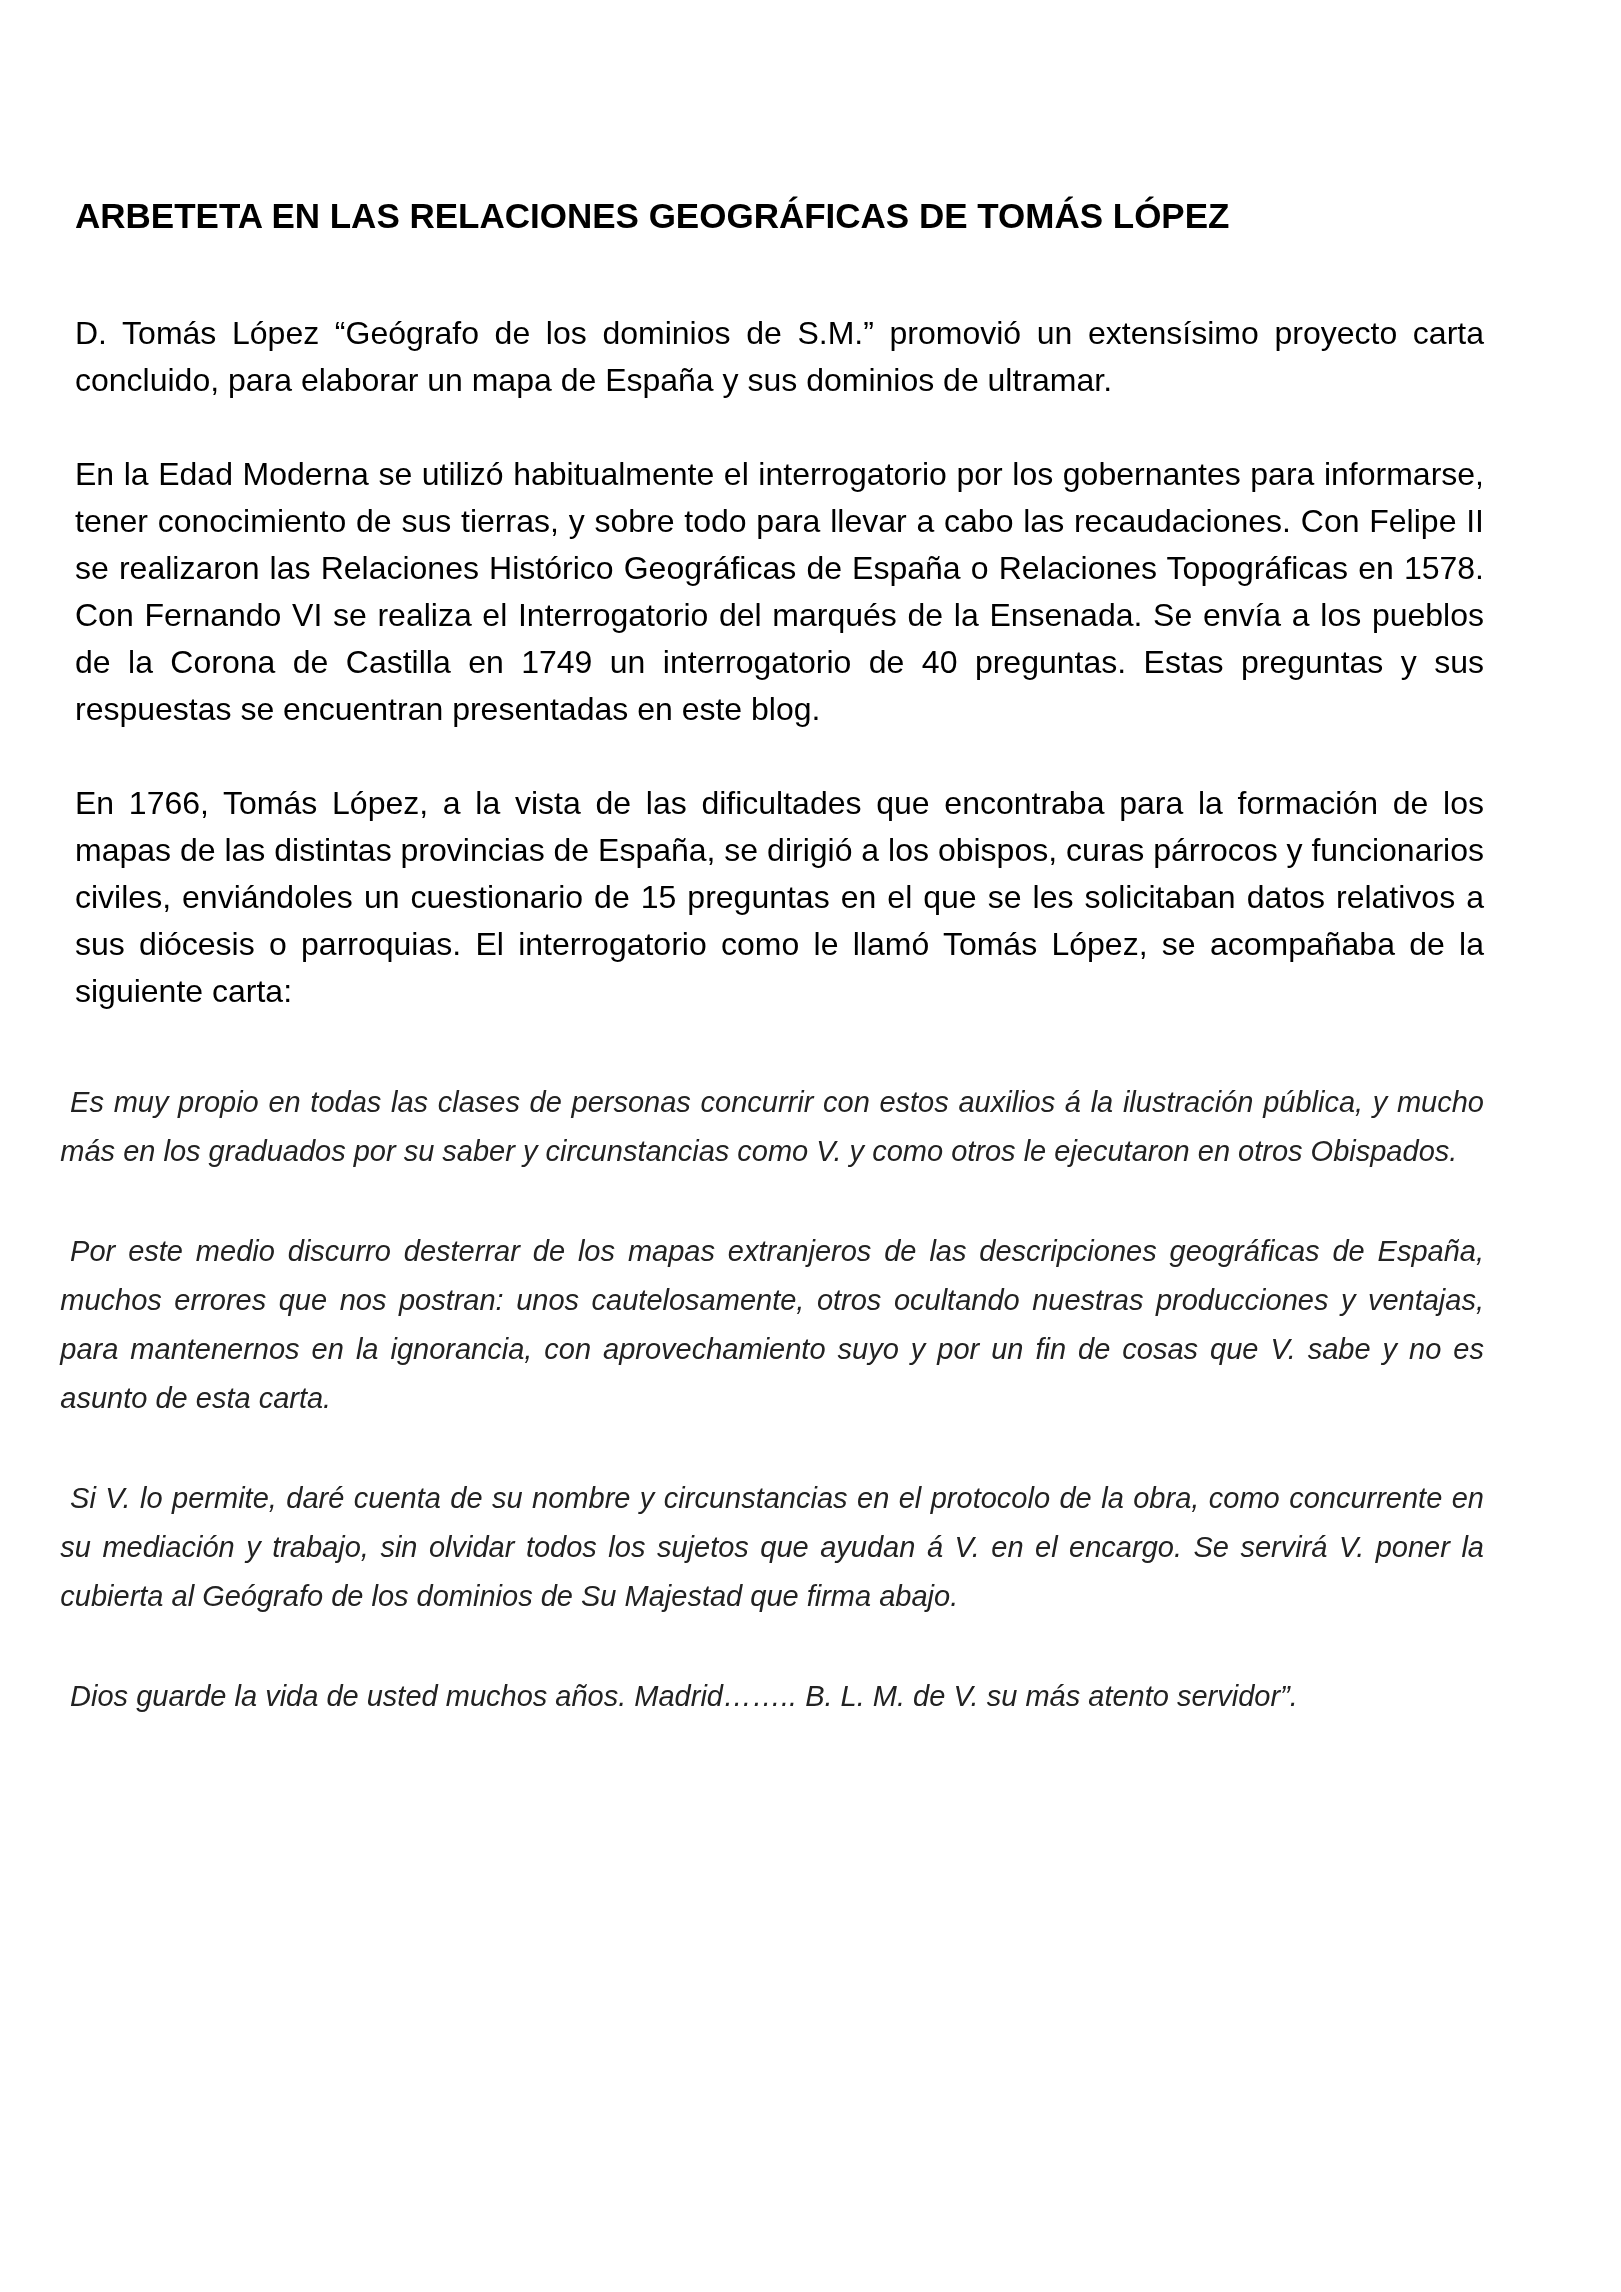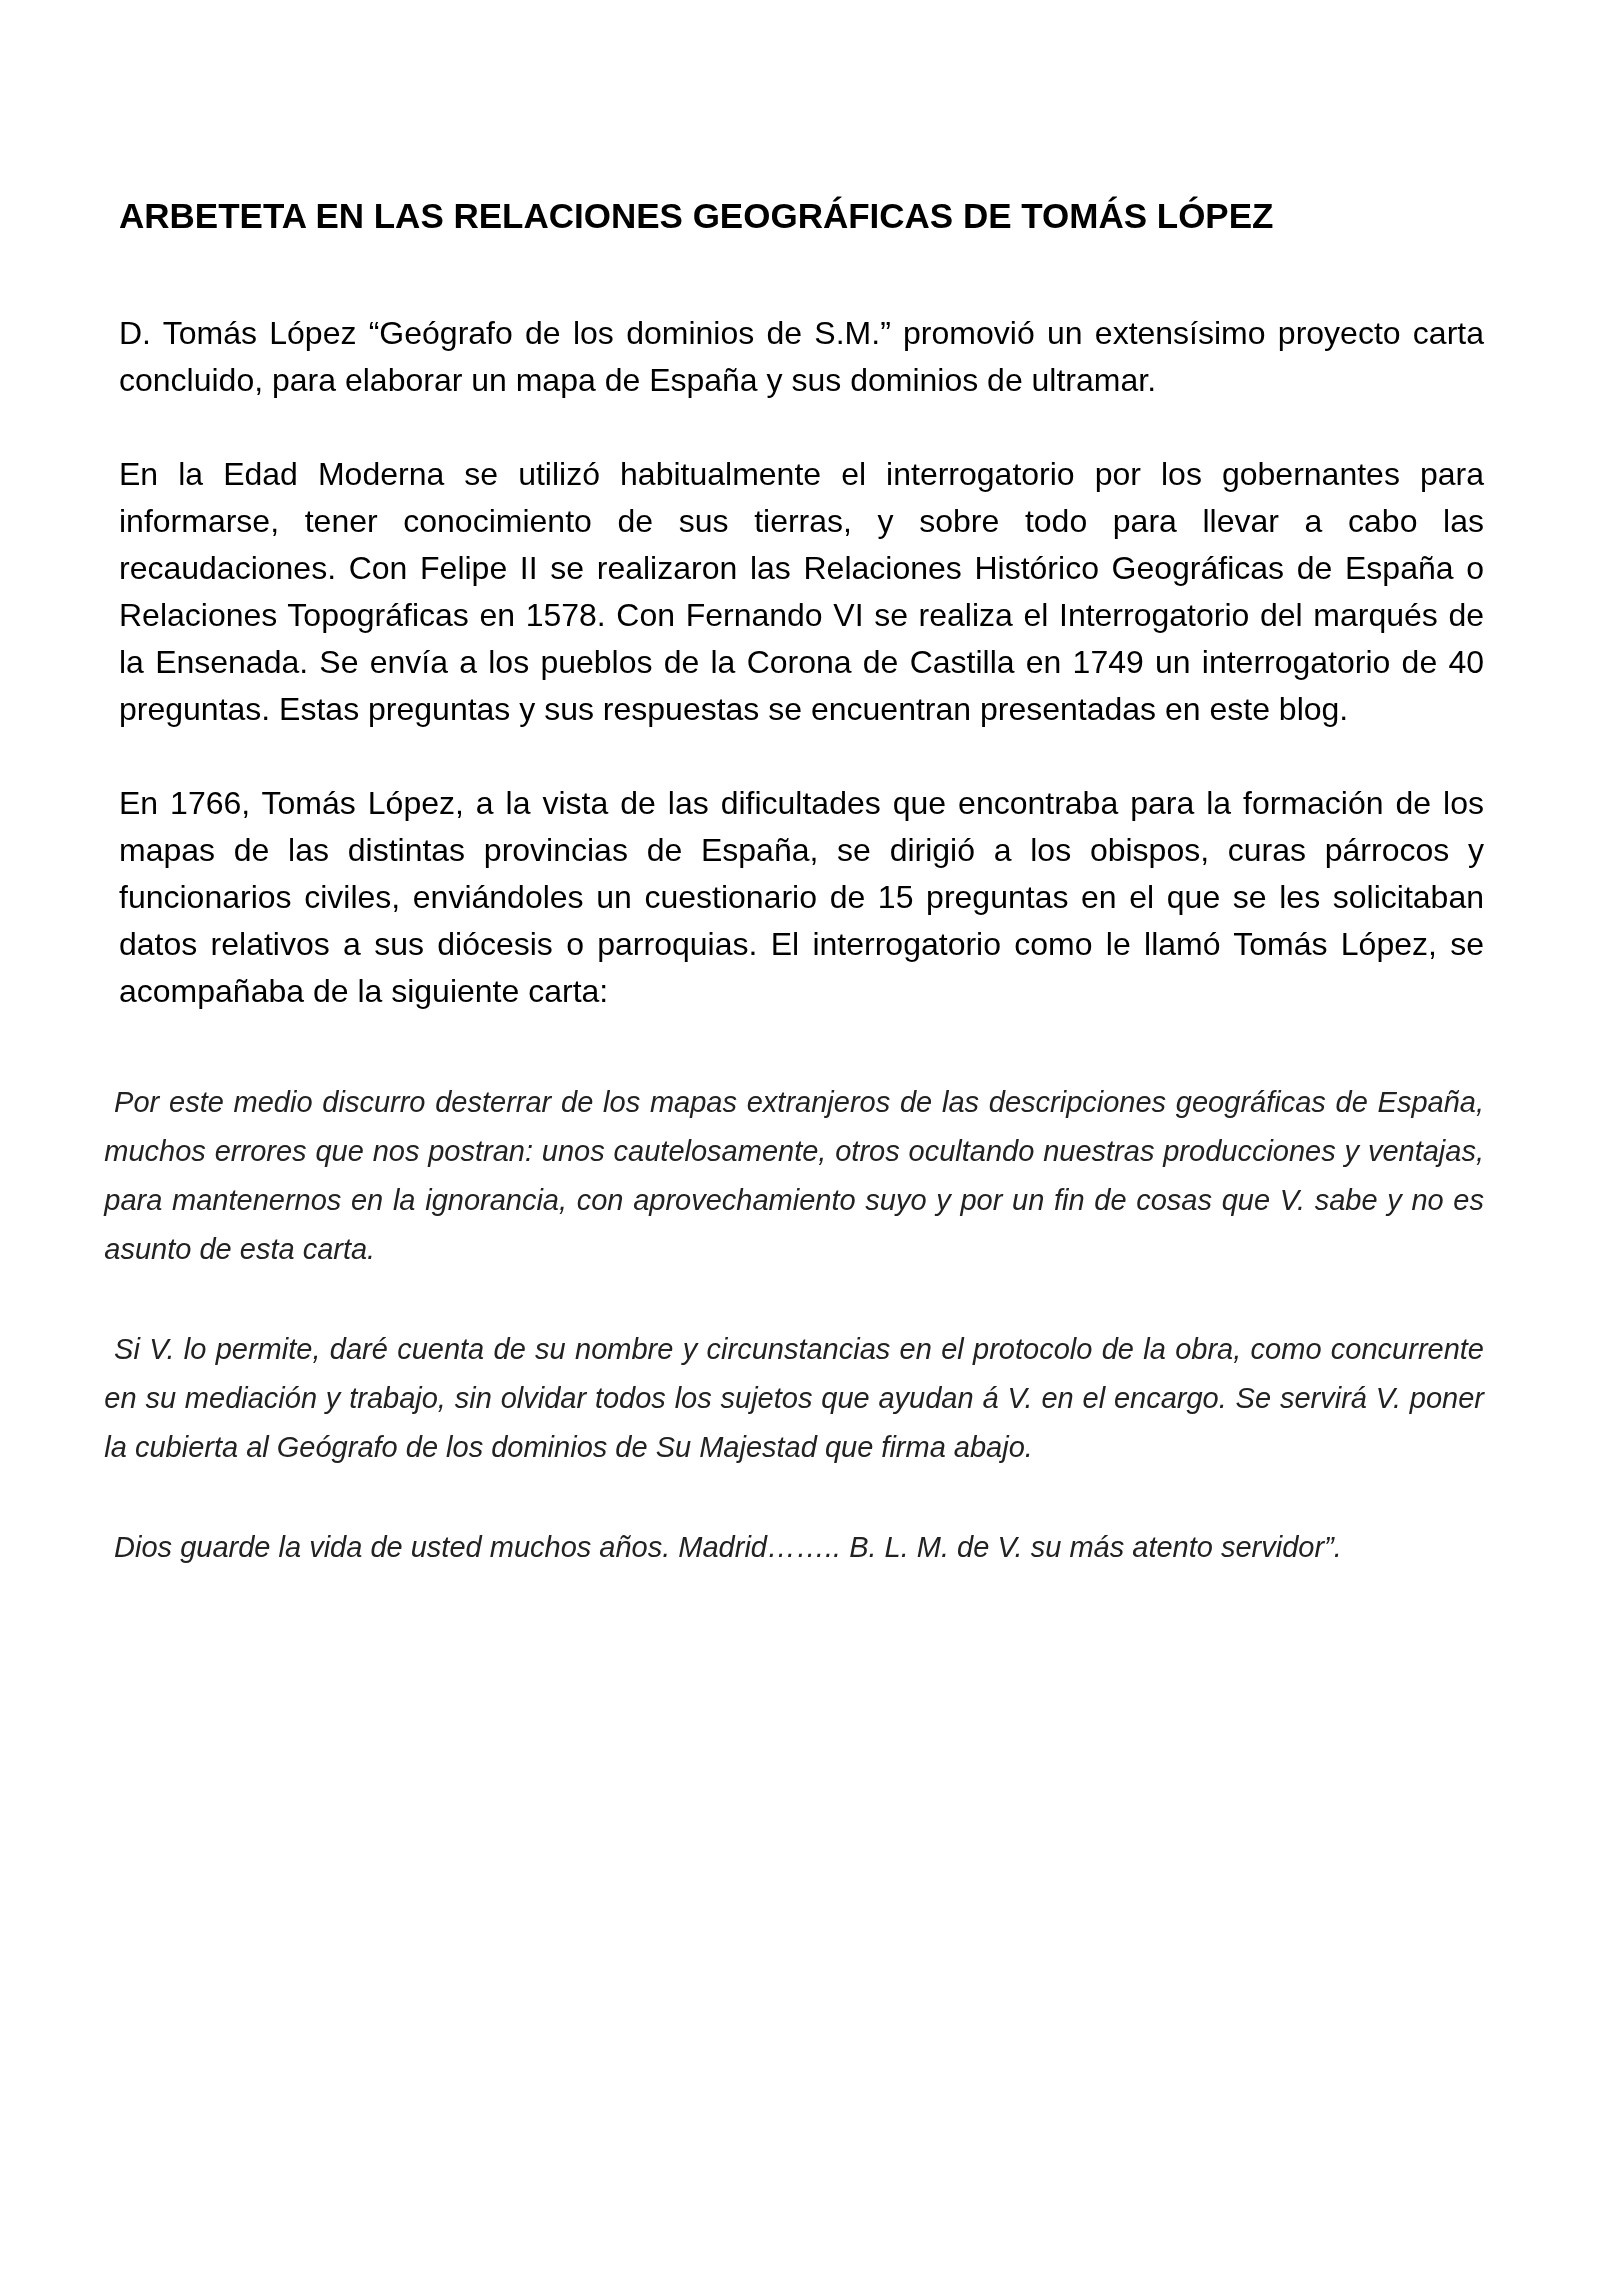--- a/index.html
+++ b/index.html
@@ -7,21 +7,21 @@
     padding: 0;
     background: #ffffff;
   }
   .page {
     width: 1621px;
     height: 2293px;
     box-sizing: border-box;
     background: #ffffff;
     color: #000000;
     font-family: "Liberation Sans", "DejaVu Sans", sans-serif;
-    padding: 192px 137px 0 119px;
+    padding: 192px 137px 0 75px;
     overflow: hidden;
   }
   .doc-title {
     font-size: 35px;
     font-weight: bold;
     line-height: 47px;
     margin: 0 0 71px 0;
     white-space: nowrap;
     color: #000000;
   }
@@ -55,20 +55,21 @@
 
   <h1 class="doc-title">ARBETETA EN LAS RELACIONES GEOGRÁFICAS DE TOMÁS LÓPEZ</h1>
 
   <p class="body-para">D. Tomás López “Geógrafo de los dominios de S.M.” promovió un extensísimo proyecto carta concluido, para elaborar un mapa de España y sus dominios de ultramar.</p>
 
   <p class="body-para">En la Edad Moderna se utilizó habitualmente el interrogatorio por los gobernantes para informarse, tener conocimiento de sus tierras, y sobre todo para llevar a cabo las recaudaciones. Con Felipe II se realizaron las Relaciones Histórico Geográficas de España o Relaciones Topográficas en 1578. Con Fernando VI se realiza el Interrogatorio del marqués de la Ensenada. Se envía a los pueblos de la Corona de Castilla en 1749 un interrogatorio de 40 preguntas. Estas preguntas y sus respuestas se encuentran presentadas en este blog.</p>
 
   <p class="body-para pre-letter">En 1766, Tomás López, a la vista de las dificultades que encontraba para la formación de los mapas de las distintas provincias de España, se dirigió a los obispos, curas párrocos y funcionarios civiles, enviándoles un cuestionario de 15 preguntas en el que se les solicitaban datos relativos a sus diócesis o parroquias. El interrogatorio como le llamó Tomás López, se acompañaba de la siguiente carta:</p>
 
 
+  <p class="letter-para">Es muy propio en todas las clases de personas concurrir con estos auxilios á la ilustración pública, y mucho más en los graduados por su saber y circunstancias como V. y como otros le ejecutaron en otros Obispados.</p>
 
   <p class="letter-para">Por este medio discurro desterrar de los mapas extranjeros de las descripciones geográficas de España, muchos errores que nos postran: unos cautelosamente, otros ocultando nuestras producciones y ventajas, para mantenernos en la ignorancia, con aprovechamiento suyo y por un fin de cosas que V. sabe y no es asunto de esta carta.</p>
 
   <p class="letter-para">Si V. lo permite, daré cuenta de su nombre y circunstancias en el protocolo de la obra, como concurrente en su mediación y trabajo, sin olvidar todos los sujetos que ayudan á V. en el encargo. Se servirá V. poner la cubierta al Geógrafo de los dominios de Su Majestad que firma abajo.</p>
 
   <p class="letter-para last">Dios guarde la vida de usted muchos años. Madrid…….. B. L. M. de V. su más atento servidor”.</p>
 
 </div>
 
 

